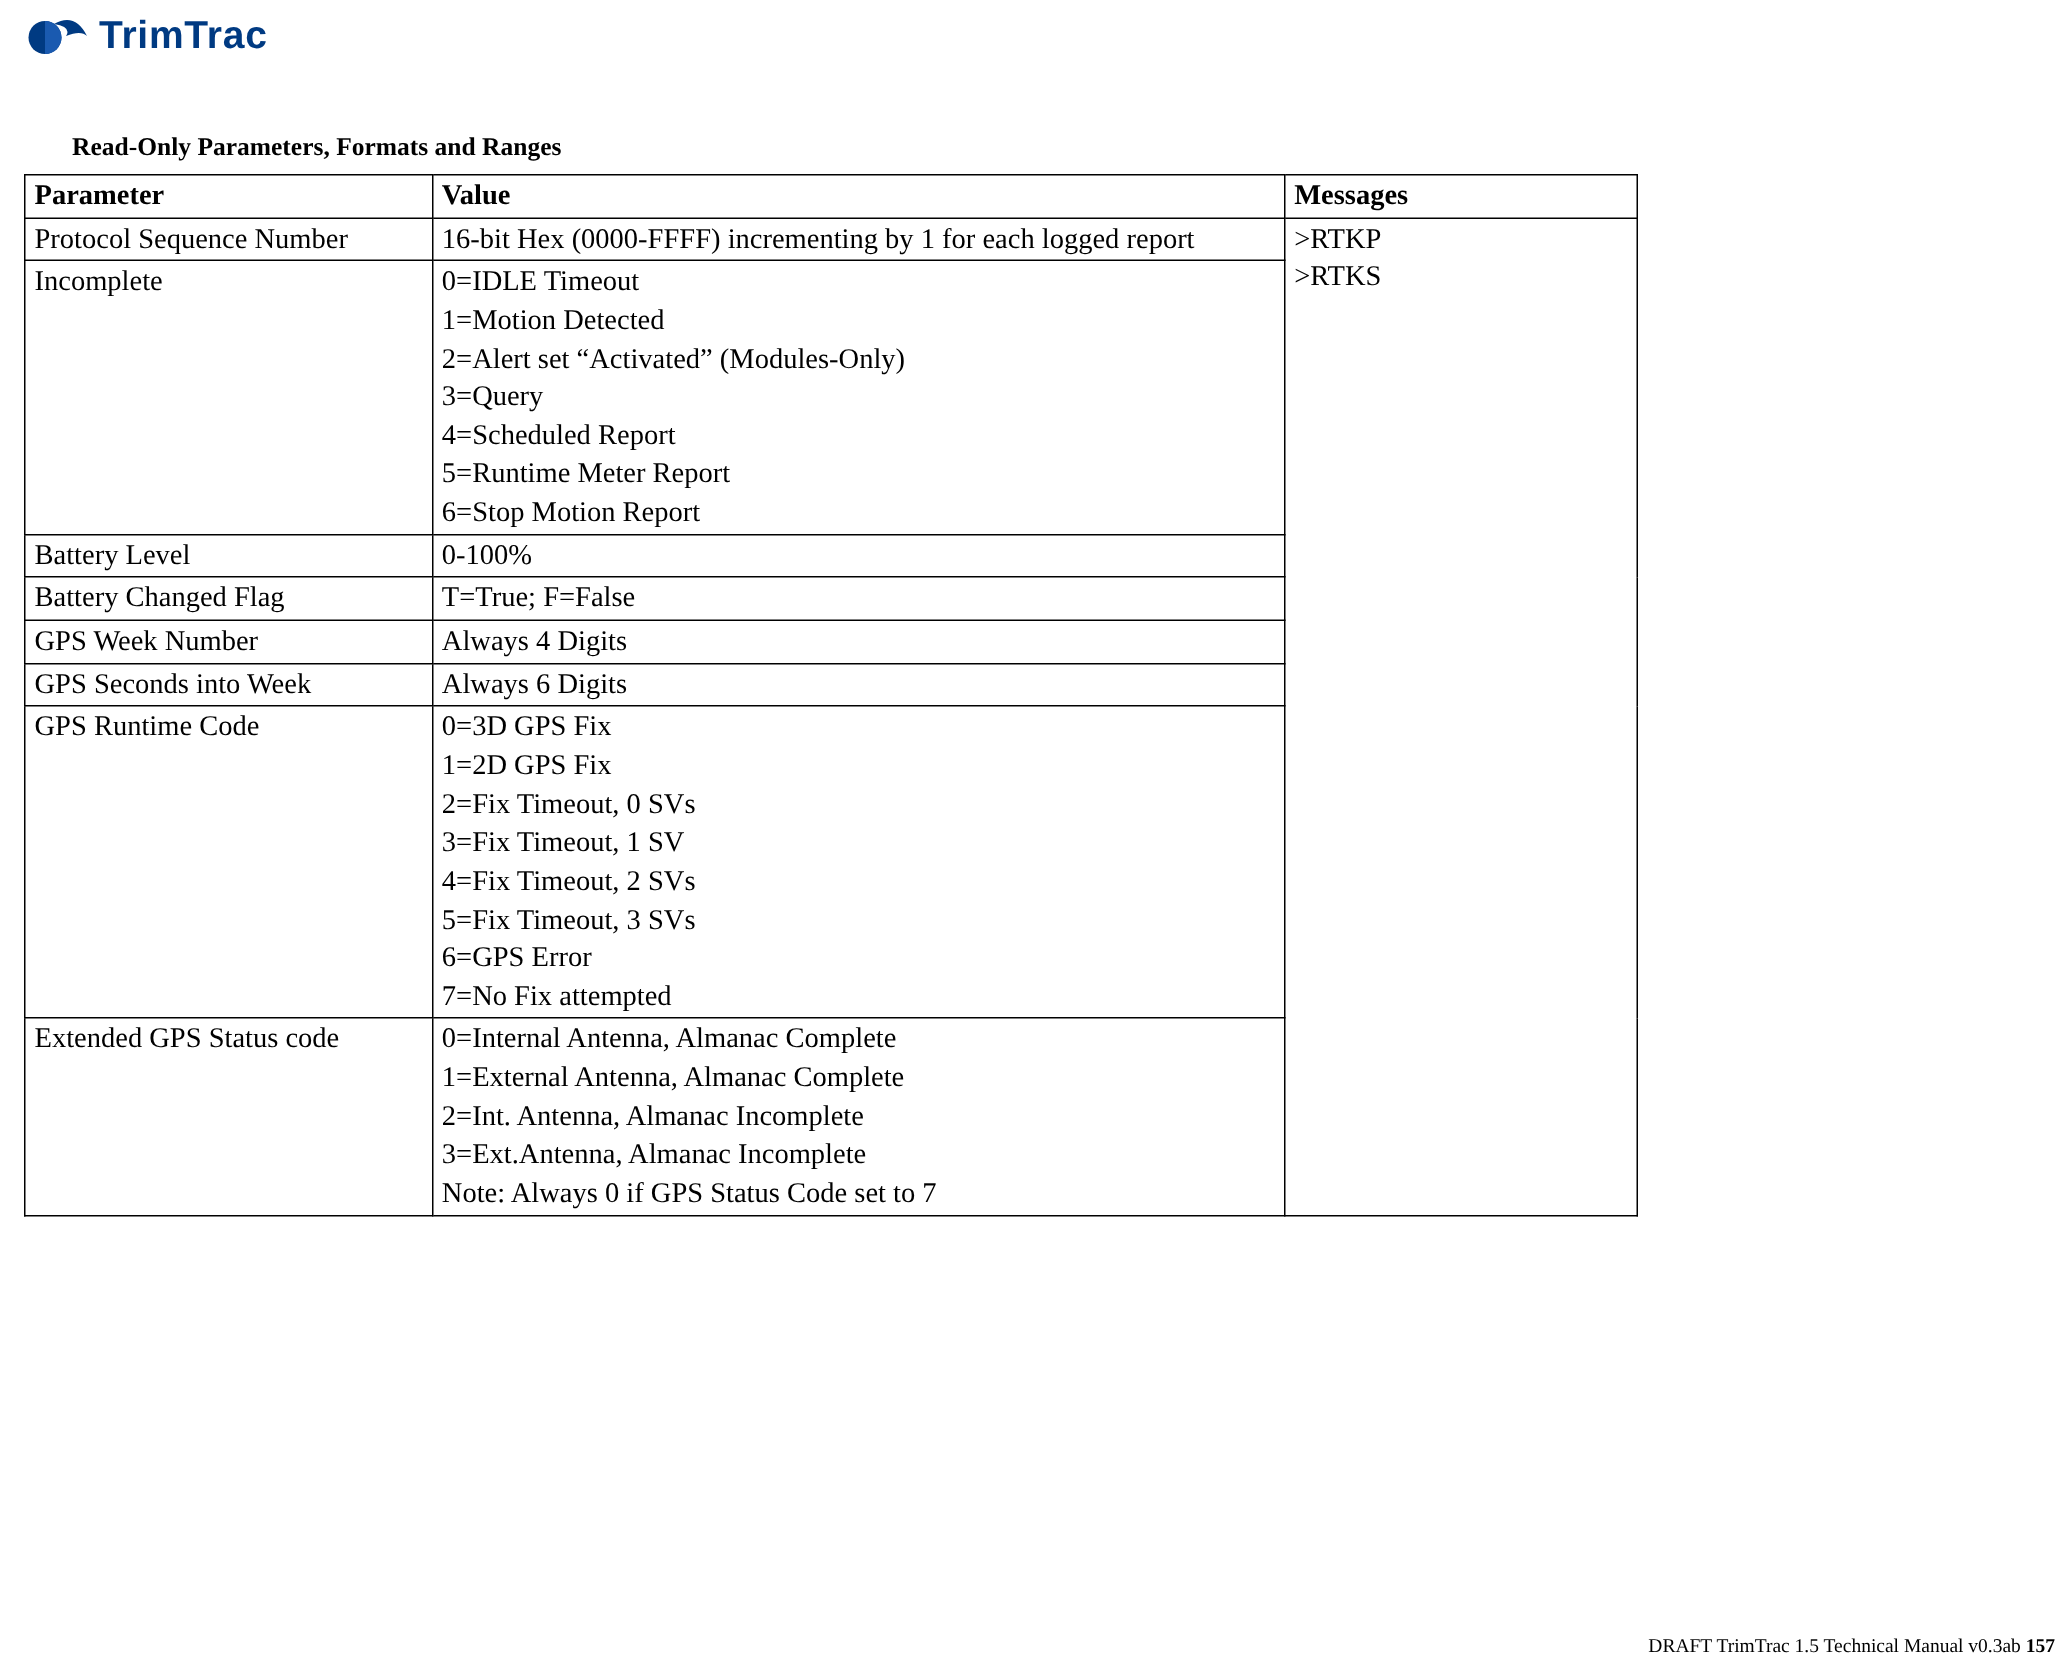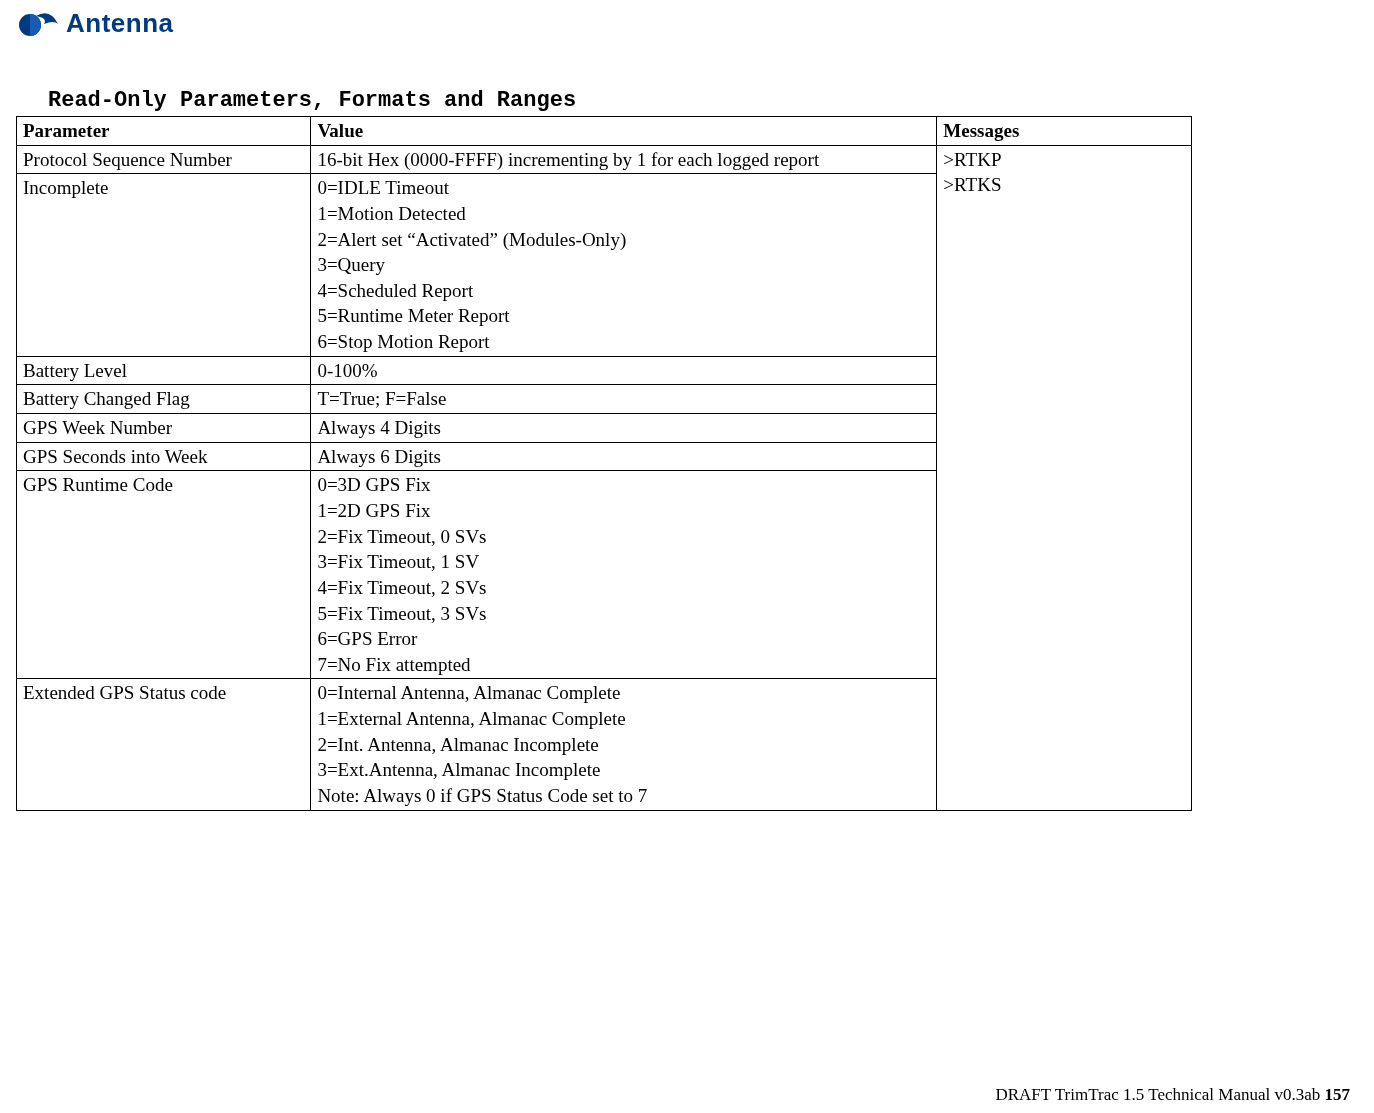--- a/index.html
+++ b/index.html
@@ -32,31 +32,31 @@
       font-family: Arial, Helvetica, sans-serif;
       font-size: 26px;
       font-weight: bold;
       color: #003a82;
       letter-spacing: 0.5px;
     }
     .section-title {
       position: absolute;
       top: 88px;
       left: 48px;
-      font-family: Liberation Mono, monospace;
-      font-size: 22px;
+      font-family: Liberation Serif, serif;
+      font-size: 17px;
       font-weight: bold;
       color: #000;
     }
     .param-table {
       position: absolute;
       top: 116px;
       left: 16px;
       border-collapse: collapse;
-      width: 1176px;
+      width: 1076px;
     }
     .param-table th,
     .param-table td {
       border: 1px solid #000;
       padding: 1px 6px 1px 6px;
       vertical-align: top;
       text-align: left;
       line-height: 1.35;
     }
     .param-table th {
@@ -75,39 +75,39 @@
     .messages-cell {
       vertical-align: middle;
       text-align: center;
     }
     .multiline {
       white-space: pre-line;
     }
     .footer {
       position: absolute;
       bottom: 8px;
-      right: 24px;
-      font-size: 17px;
+      right: 4px;
+      font-size: 13px;
     }
     .footer .page-num {
       font-weight: bold;
     }
   </style>
 </head>
 <body>
 
 <div class="logo-container">
   <span class="logo-icon">
     <svg viewBox="0 0 48 28" width="48" height="28">
       <circle cx="16" cy="15" r="11" fill="#003a82"></circle>
       <path d="M 16 4 A 11 11 0 0 1 16 26 Z" fill="#1a5ab0"></path>
       <path d="M 22 6 Q 36 -2 44 14 Q 40 10 30 14 Q 34 8 22 6 Z" fill="#003a82"></path>
     </svg>
   </span>
-  <span class="logo-text">Antenna</span>
+  <span class="logo-text">TrimTrac</span>
 </div>
 
 <div class="section-title">Read-Only Parameters, Formats and Ranges</div>
 
 <table class="param-table">
   <thead>
     <tr>
       <th class="col-param">Parameter</th>
       <th class="col-value">Value</th>
       <th class="col-messages">Messages</th>

